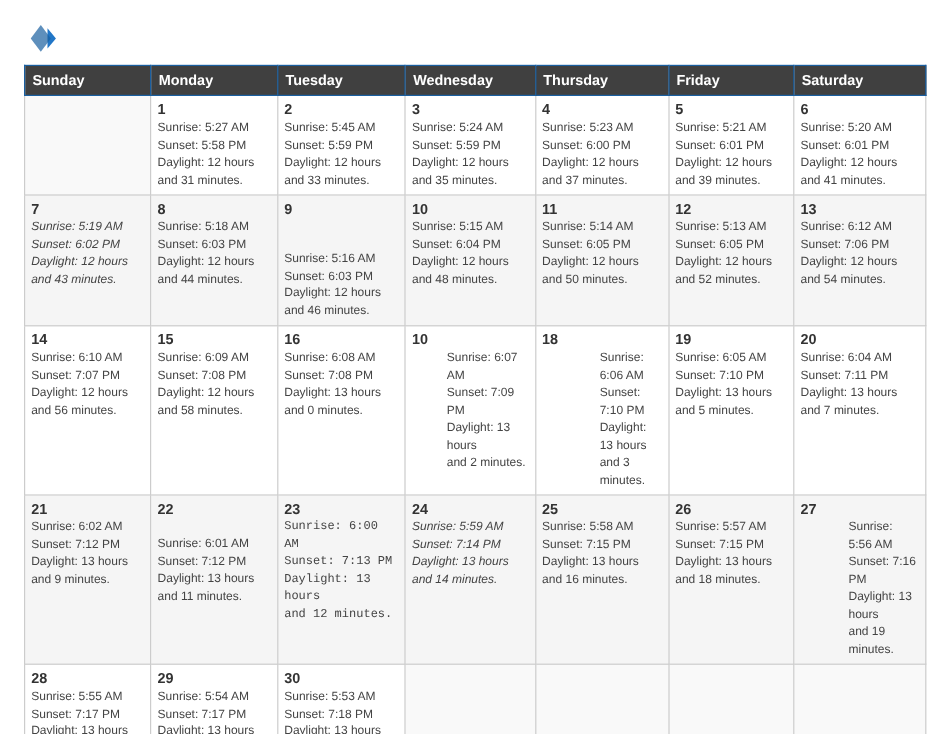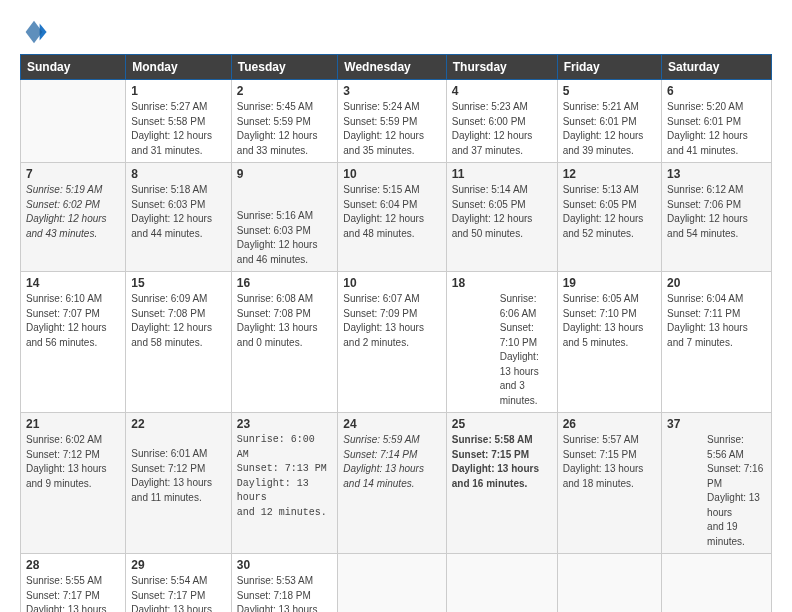--- a/index.html
+++ b/index.html
@@ -248,21 +248,21 @@
           </td>
           <td>
             <span class="day-number">16</span>
             <div class="day-info" style="white-space: pre-line;">Sunrise: 6:08 AM
 Sunset: 7:08 PM
 Daylight: 13 hours
 and 0 minutes.</div>
           </td>
           <td>
             <span class="day-number">10</span>
-            <div class="day-info" style="white-space: pre-line;">Sunrise: 6:07 AM
+            <div class="day-info" style="white-space: pre-line; margin-left: 29px;">Sunrise: 6:07 AM
 Sunset: 7:09 PM
 Daylight: 13 hours
 and 2 minutes.</div>
           </td>
           <td>
             <span class="day-number">18</span>
             <div class="day-info" style="white-space: pre-line; margin-left: 48px;">Sunrise: 6:06 AM
 Sunset: 7:10 PM
 Daylight: 13 hours
 and 3 minutes.</div>
@@ -306,34 +306,34 @@
           </td>
           <td>
             <span class="day-number">24</span>
             <div class="day-info" style="white-space: pre-line; font-style: italic;">Sunrise: 5:59 AM
 Sunset: 7:14 PM
 Daylight: 13 hours
 and 14 minutes.</div>
           </td>
           <td>
             <span class="day-number">25</span>
-            <div class="day-info" style="white-space: pre-line; font-weight: bold;">Sunrise: 5:58 AM
+            <div class="day-info" style="white-space: pre-line;">Sunrise: 5:58 AM
 Sunset: 7:15 PM
 Daylight: 13 hours
 and 16 minutes.</div>
           </td>
           <td>
             <span class="day-number">26</span>
             <div class="day-info" style="white-space: pre-line;">Sunrise: 5:57 AM
 Sunset: 7:15 PM
 Daylight: 13 hours
 and 18 minutes.</div>
           </td>
           <td>
-            <span class="day-number">37</span>
+            <span class="day-number">27</span>
             <div class="day-info" style="white-space: pre-line; margin-left: 40px;">Sunrise: 5:56 AM
 Sunset: 7:16 PM
 Daylight: 13 hours
 and 19 minutes.</div>
           </td>
         </tr>
         <tr>
           <td>
             <span class="day-number">28</span>
             <div class="day-info" style="white-space: pre-line;">Sunrise: 5:55 AM

